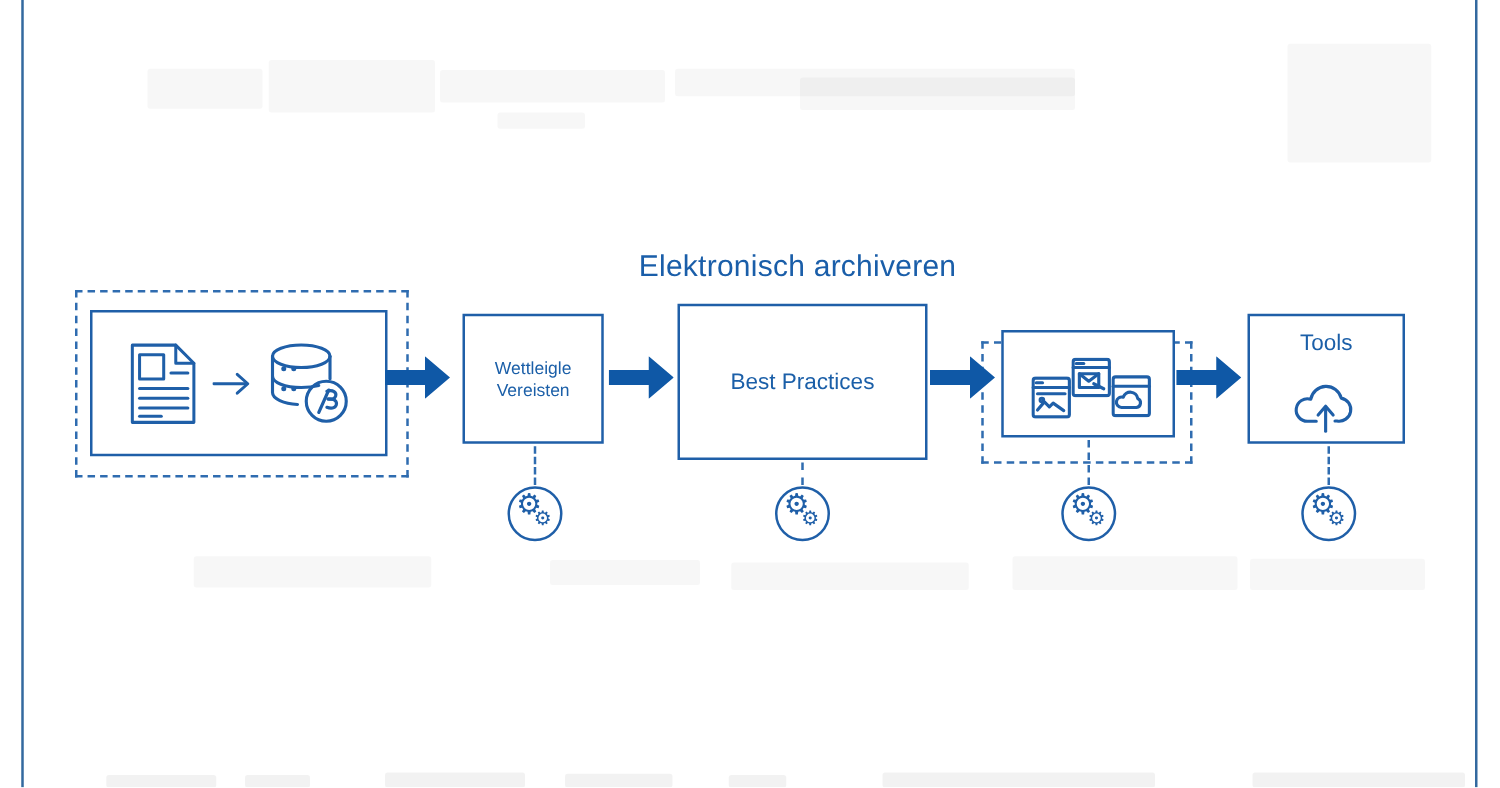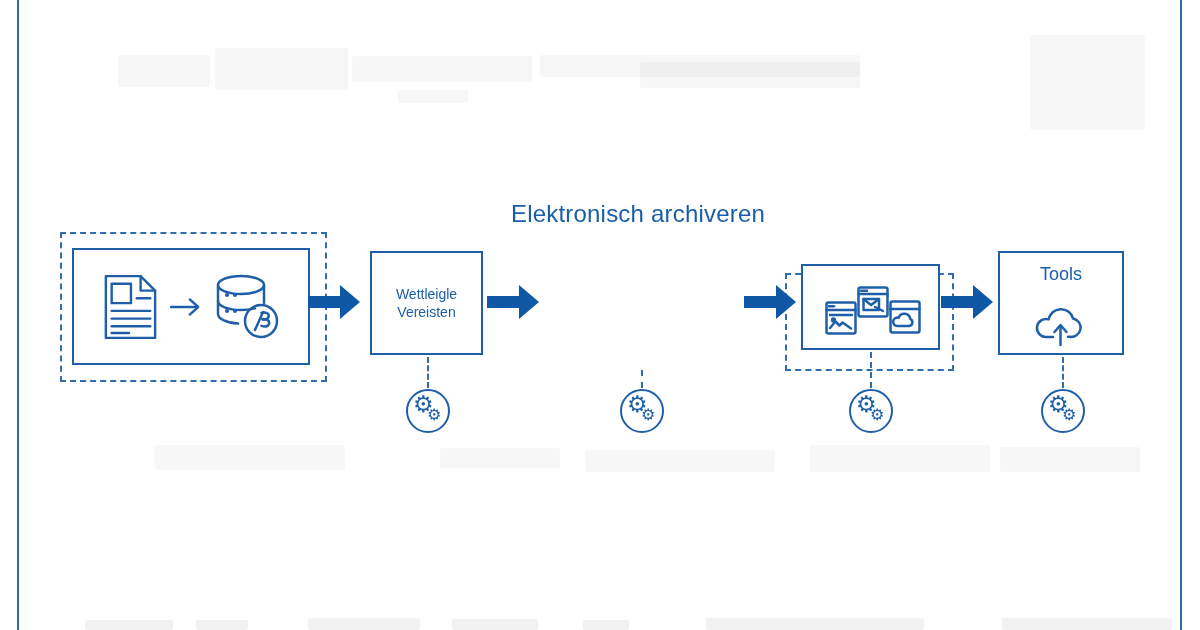--- a/index.html
+++ b/index.html
@@ -124,20 +124,23 @@
   </svg>
 
   <div class="solid-box" style="left:370px;top:251px;width:113px;height:104px;padding:6px;">
     <span>Wettleigle Vereisten</span>
   </div>
 
   <svg class="flow-arrow" style="left:487px;top:285px;" width="52" height="34" viewBox="0 0 52 34">
     <path d="M0 11 H32 V0 L52 17 L32 34 V23 H0 Z" fill="#0f58a6"></path>
   </svg>
 
+  <div class="solid-box" style="left:542px;top:243px;width:200px;height:125px;font-size:18px;">
+    <span>Best Practices</span>
+  </div>
 
   <svg class="flow-arrow" style="left:744px;top:285px;" width="52" height="34" viewBox="0 0 52 34">
     <path d="M0 11 H32 V0 L52 17 L32 34 V23 H0 Z" fill="#0f58a6"></path>
   </svg>
 
   <div class="dashed-rect" style="left:785px;top:273px;width:165px;height:94px;"></div>
   <div class="solid-box" style="left:801px;top:264px;width:139px;height:86px;">
 
     <svg class="mini-window" style="left:22px;top:35px;" width="32" height="34" viewBox="0 0 32 34">
       <rect class="stroke" x="1.5" y="1.5" width="29" height="31" rx="2" stroke-width="2.2"></rect>

